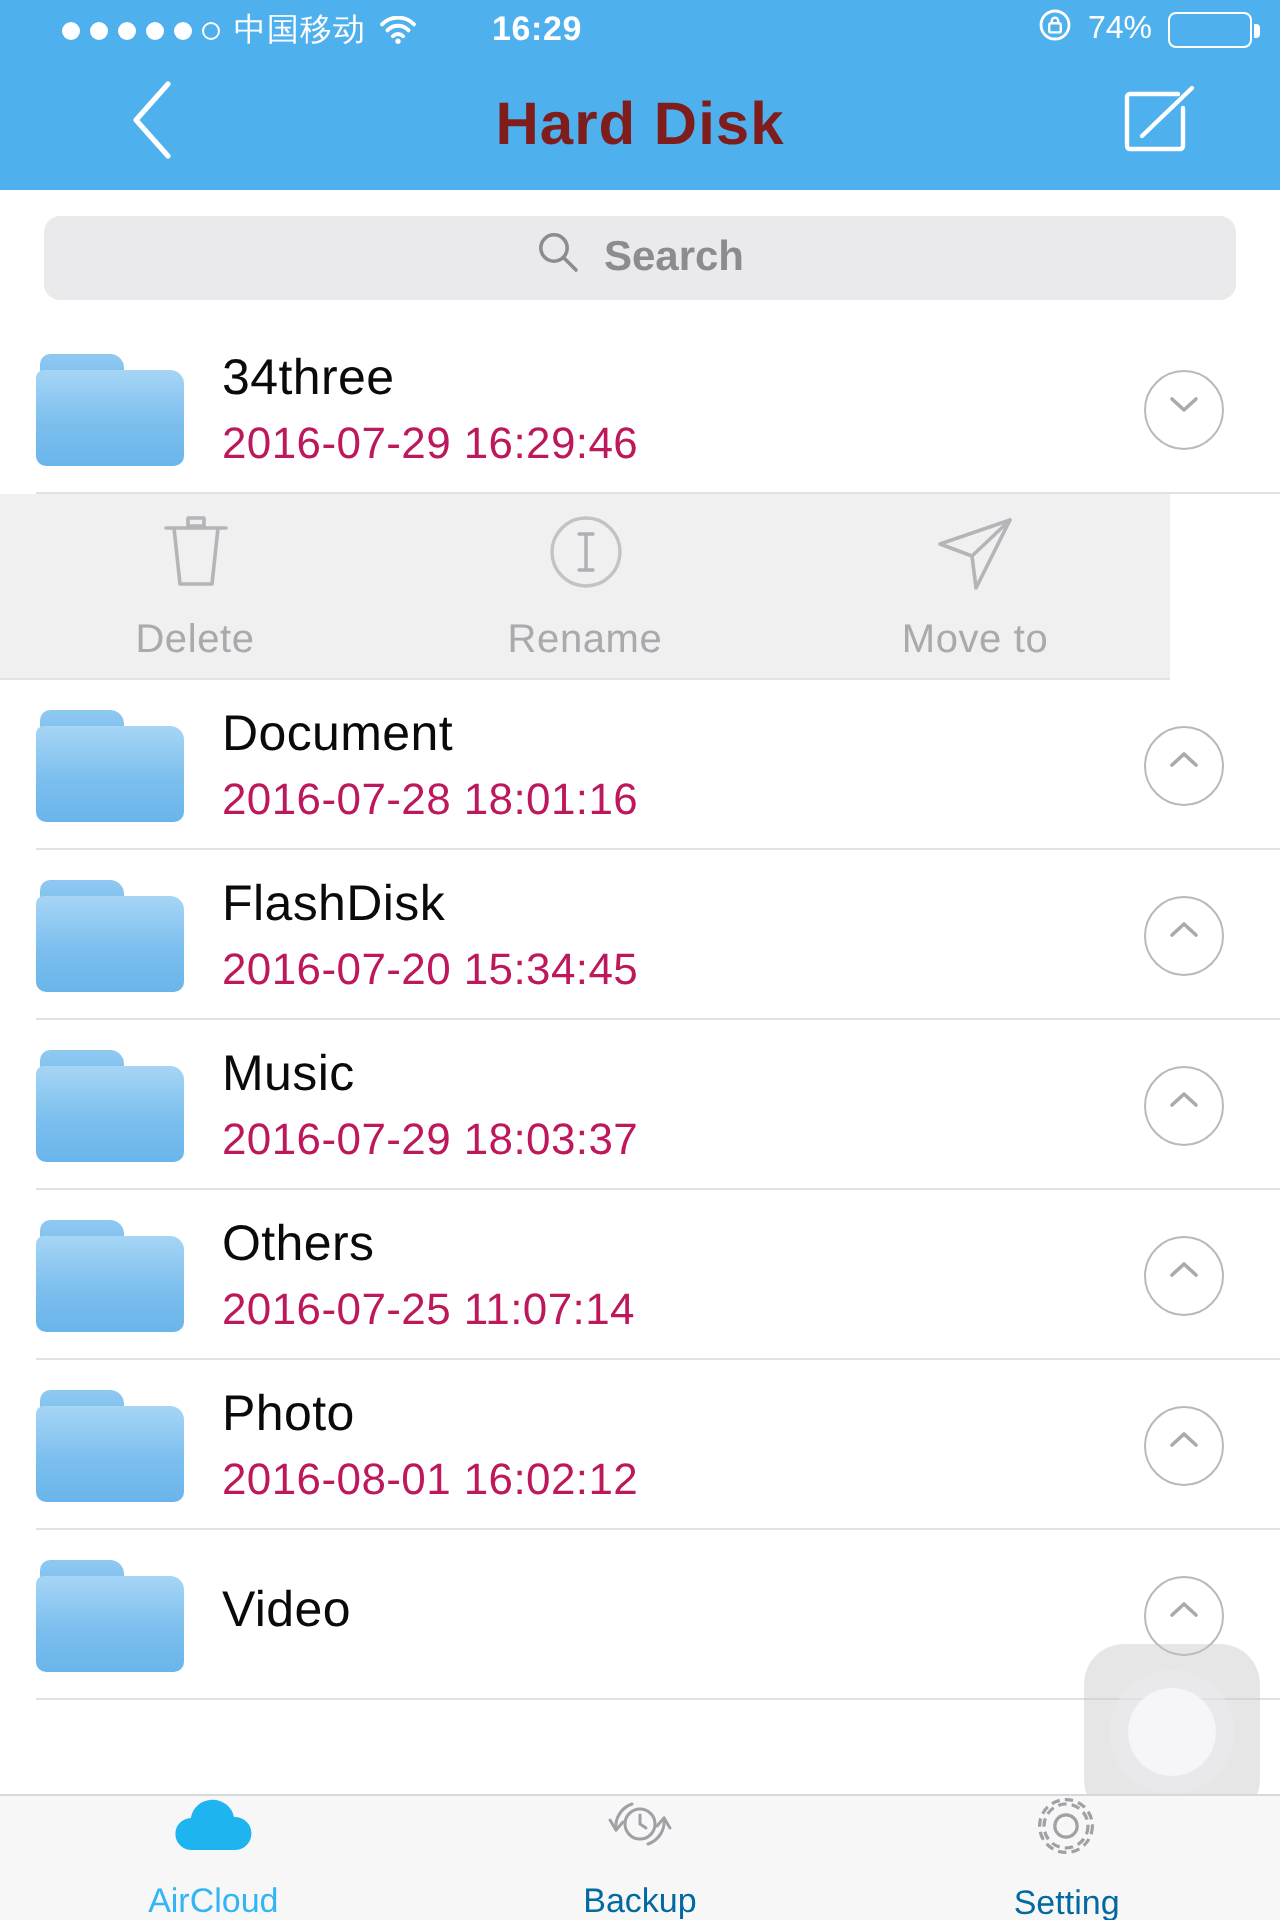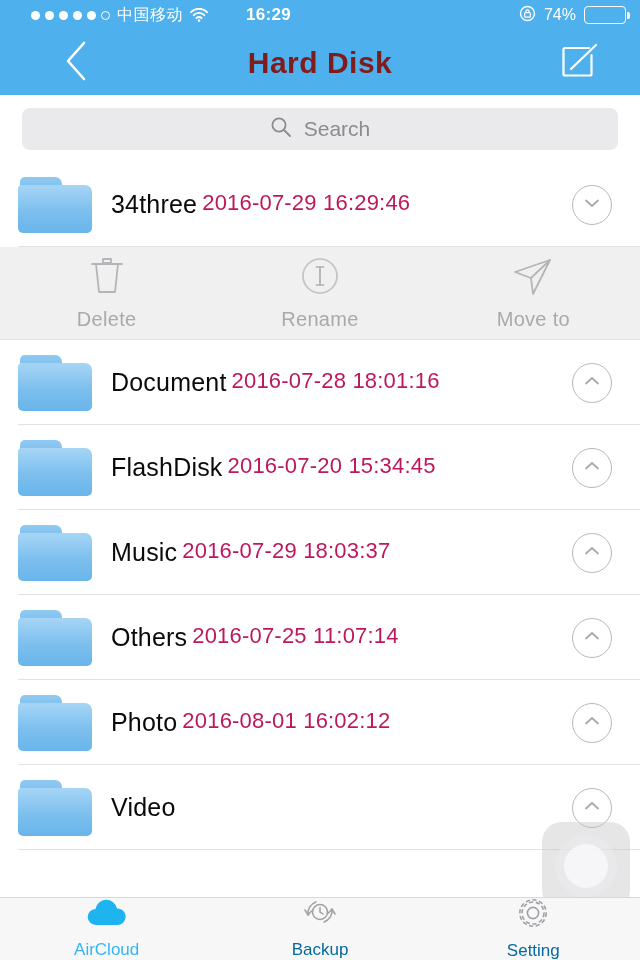--- a/index.html
+++ b/index.html
@@ -51,21 +51,21 @@
     display:flex; align-items:center; justify-content:center; cursor:pointer;
   }
   .nav-edit {
     position:absolute; right:30px; top:0; height:65px; width:60px;
     display:flex; align-items:center; justify-content:center; cursor:pointer;
   }
 
   
   .search-wrap {
     position:absolute; top:95px; left:0; width:640px; height:67px;
-    background:#ffffff; display:flex; align-items:center; justify-content:center;
+    background:#ffffff; display:flex; align-items:center; justify-content:center;font-weight:bold;
   }
   .search-box {
     width:596px; height:42px; background:#EAEAEC; border-radius:8px;
     display:flex; align-items:center; justify-content:center; gap:12px;
     cursor:text;
   }
   .search-ph { font-size:21px; color:#8B8B90; }
 
   
   .list { position:absolute; top:162px; left:0; width:640px; height:735px; overflow:hidden; background:#fff; }
@@ -82,32 +82,32 @@
   .folder .tab {
     position:absolute; top:0; left:2px; width:42px; height:12px;
     background:linear-gradient(180deg,#8FC9F2,#7FC0EE);
     border-radius:5px 7px 0 0;
   }
   .folder .body {
     position:absolute; top:8px; left:0; width:74px; height:48px;
     background:linear-gradient(180deg,#A6D5F5 0%,#7CBFEE 55%,#69B5EB 100%);
     border-radius:4px 7px 5px 5px;
   }
-  .row-text { margin-left:15px; display:flex; flex-direction:row; gap:5px; flex:1; }
+  .row-text { margin-left:15px; display:flex; flex-direction:column; gap:5px; flex:1; }
   .row-name { font-size:25px; color:#0A0A0A; letter-spacing:0.2px; }
   .row-date { font-size:22px; color:#be185d; letter-spacing:0.2px; }
   .chev-btn {
     margin-right:28px; width:40px; height:40px; border:1.5px solid #B9B9BD;
     border-radius:50%; display:flex; align-items:center; justify-content:center;
     flex:none; cursor:pointer;
   }
 
   
   .actionbar {
-    width:640px; height:93px; background:#F0F0F0;
+    width:585px; height:93px; background:#F0F0F0;
     display:flex; align-items:center; border-bottom:1px solid #E2E2E4;
   }
   .action {
     flex:1; height:93px; display:flex; flex-direction:column;
     align-items:center; justify-content:center; gap:5px; cursor:pointer;
   }
   .action-label { font-size:20px; color:#A9A9AE; letter-spacing:0.3px; }
 
   
   .tabbar {

